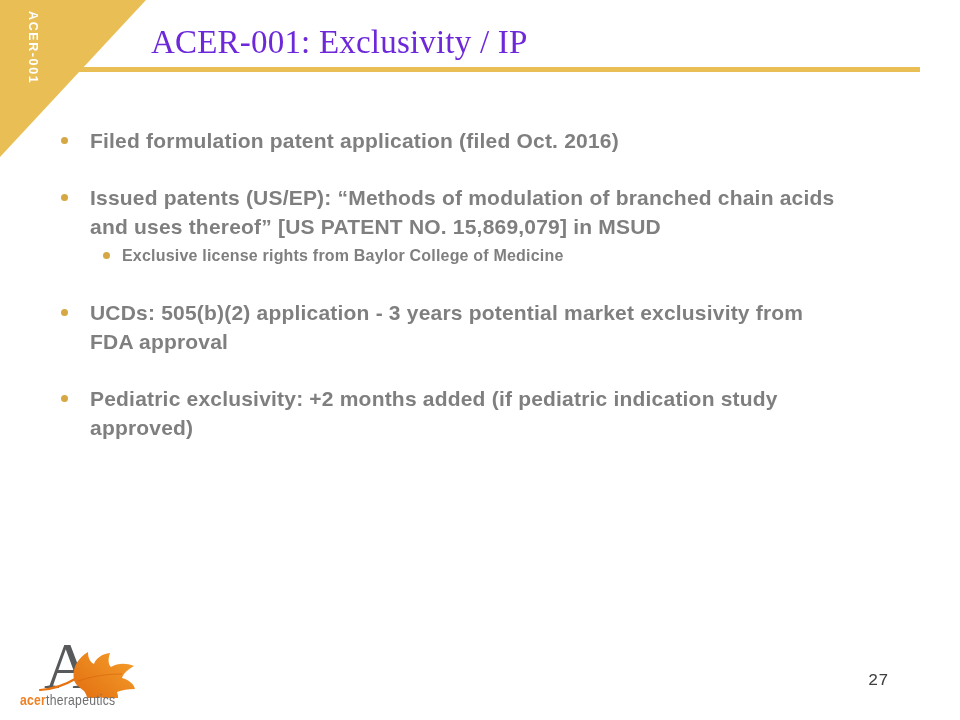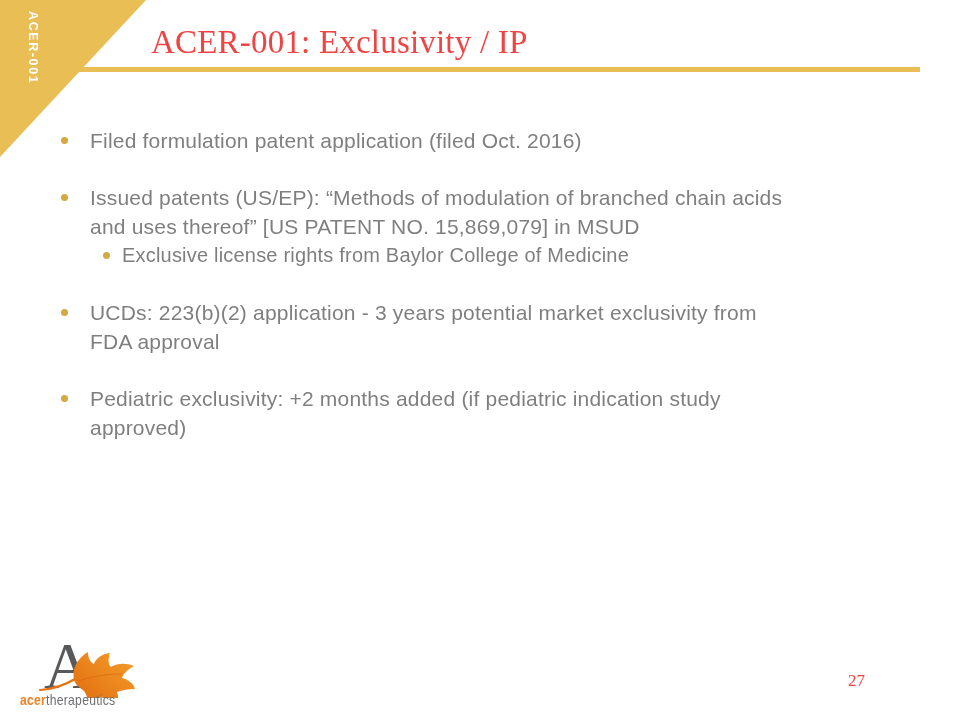--- a/index.html
+++ b/index.html
@@ -25,68 +25,68 @@
     font-size:12.5px;
     font-weight:bold;
     letter-spacing:1.6px;
     font-family:"Liberation Sans", sans-serif;
   }
   
   .title{
     position:absolute;left:151px;top:24px;z-index:2;
     font-family:"Liberation Serif", serif;
     font-size:33px;
-    color:#ef4444;
+    color:#6d28d9;
     letter-spacing:0.2px;
     white-space:nowrap;
   }
   .title-rule{
     position:absolute;left:78px;top:67px;z-index:1;
     width:842px;height:5px;
     background:#E9BE55;
   }
   
   .content{
     position:absolute;left:58px;top:126px;width:840px;
     color:#7f7f7f;
     font-size:21px;line-height:29px;
     letter-spacing:0.2px;
   }
   .bullet{position:relative;padding-left:32px;margin-bottom:28px;}
-  .bullet.sub{padding-left:64px;font-size:20px;}
+  .bullet.sub{padding-left:64px;font-size:16px;}
   .bullet.tight{margin-bottom:0;}
   .bullet .dot{
     position:absolute;left:3px;top:11px;
     width:7px;height:7px;border-radius:50%;
     background:#D5A843;
   }
   .bullet.sub .dot{left:45px;}
-  .bullet .txt{white-space:pre-line;display:block;}
+  .bullet .txt{white-space:pre-line;display:block;font-weight:bold;}
   
   .logo{position:absolute;left:20px;top:640px;width:150px;height:72px;}
   .logo-a{
     position:absolute;left:24px;top:-7px;
     font-family:"Liberation Serif", serif;
     font-size:66px;line-height:1;
     color:#58595B;
   }
   .logo-leaf{position:absolute;left:18px;top:10px;}
   .logo-wordmark{
     position:absolute;left:0;top:52px;
     font-size:14.5px;letter-spacing:0.3px;
     transform:scaleX(0.84);transform-origin:left center;
     white-space:nowrap;
   }
   .logo-wordmark .bold{font-weight:bold;color:#F08223;}
   .logo-wordmark .reg{font-weight:normal;color:#6D6E71;}
   
   .page-number{
-    position:absolute;left:848px;top:671px;
-    font-family:Liberation Serif, serif;
-    font-size:17px;color:#ef4444;
+    position:absolute;left:868px;top:671px;
+    font-family:Liberation Mono, monospace;
+    font-size:17px;color:#404040;
   }
 </style>
 </head>
 <body>
 
 <div class="slide">
 
   <div class="corner-triangle"></div>
   <div class="corner-label">ACER-001</div>
 
@@ -102,21 +102,21 @@
       <span class="dot"></span>
       <span class="txt">Issued patents (US/EP): “Methods of modulation of branched chain acids
 and uses thereof” [US PATENT NO. 15,869,079] in MSUD</span>
     </div>
     <div class="bullet sub">
       <span class="dot"></span>
       <span class="txt">Exclusive license rights from Baylor College of Medicine</span>
     </div>
     <div class="bullet">
       <span class="dot"></span>
-      <span class="txt">UCDs: 223(b)(2) application - 3 years potential market exclusivity from
+      <span class="txt">UCDs: 505(b)(2) application - 3 years potential market exclusivity from
 FDA approval</span>
     </div>
     <div class="bullet">
       <span class="dot"></span>
       <span class="txt">Pediatric exclusivity: +2 months added (if pediatric indication study
 approved)</span>
     </div>
   </div>
 
   <div class="logo">

